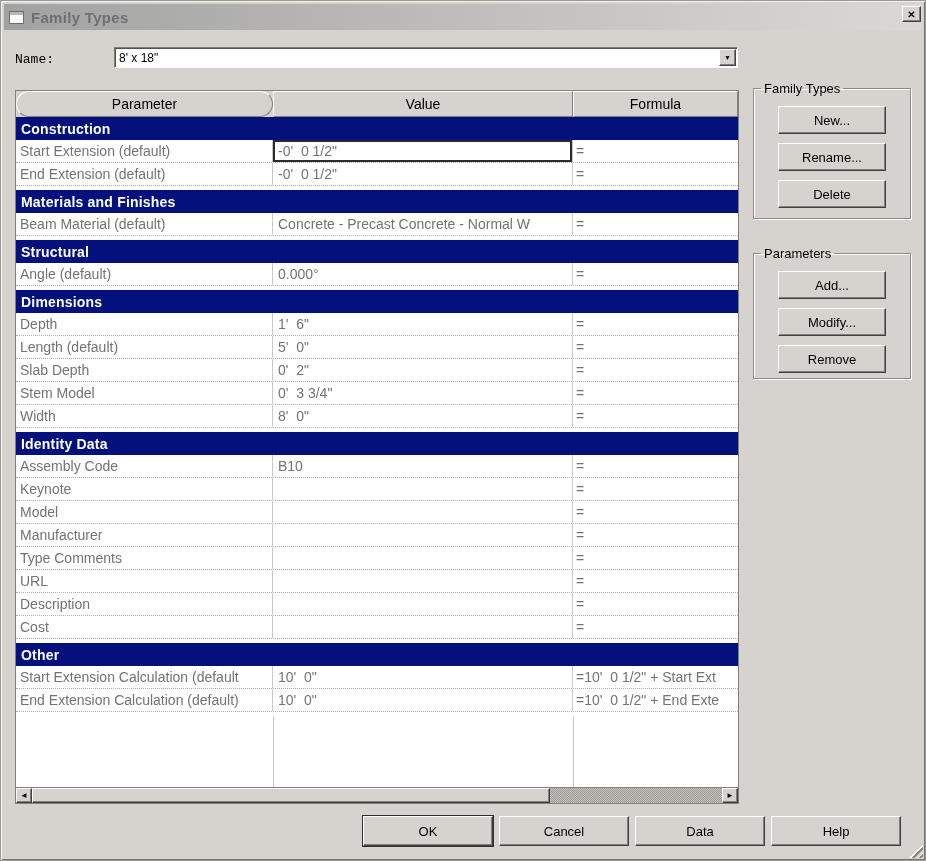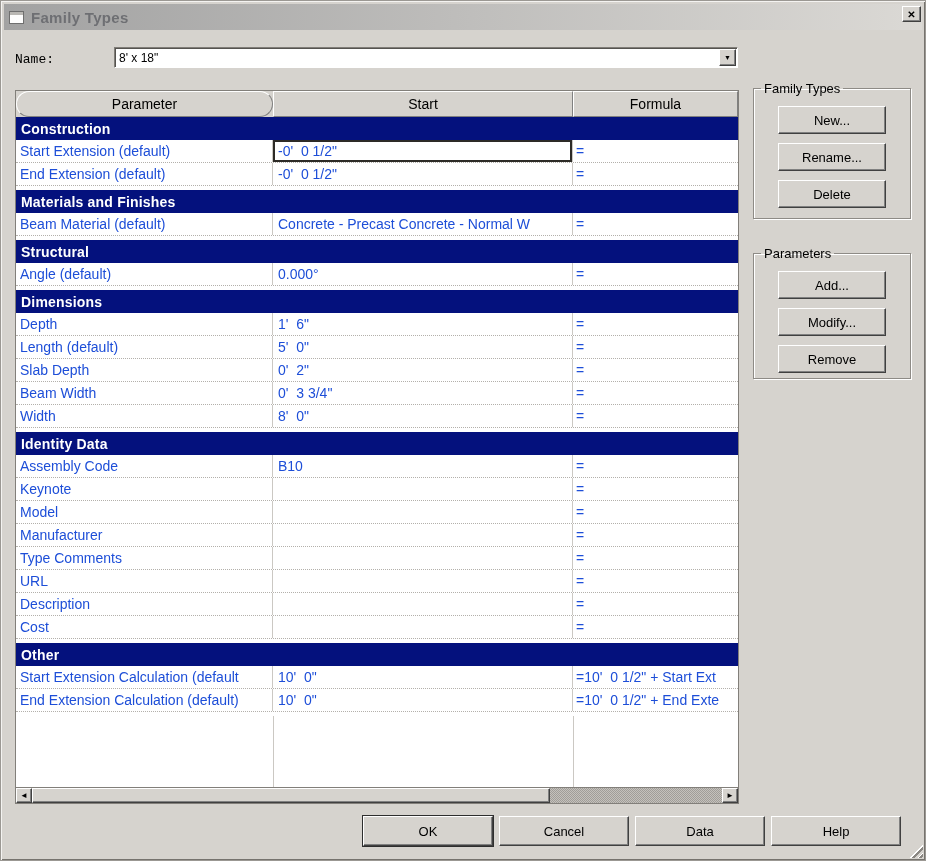--- a/index.html
+++ b/index.html
@@ -60,21 +60,21 @@
   .vline { position:absolute; top:0; bottom:0; width:1px; background:#cbc8c3; z-index:0; }
   .section-row {
     position:relative; z-index:1; height:23px; background:#04117d; color:#fff;
     font-weight:bold; font-size:14px; display:flex; align-items:center; padding-left:5px;
     letter-spacing:.2px;
   }
   .data-row {
     position:relative; z-index:1; display:flex; height:23px; background:#fff;
     border-bottom:1px dotted #b3b0ab;
   }
-  .cell { display:flex; align-items:center; font-size:14px; color:#1d4ed8; white-space:pre; overflow:hidden; }
+  .cell { display:flex; align-items:center; font-size:14px; color:#737373; white-space:pre; overflow:hidden; }
   .cell.parameter { width:257px; padding-left:4px; border-right:1px solid #cbc8c3; }
   .cell.value { width:300px; padding-left:5px; border-right:1px solid #cbc8c3; }
   .cell.formula { flex:1; padding-left:3px; }
   .cell.selected { box-shadow:inset 0 0 0 2px #2d2b27; }
   .section-spacer { position:relative; z-index:1; height:4px; background:#fff; }
   
   .hscroll { display:flex; height:16px; border-top:1px solid #827f7a;
     background-image:conic-gradient(#c4c1bc 25%, #a09d98 0 50%, #c4c1bc 0 75%, #a09d98 0);
     background-size:2px 2px;
   }
@@ -132,21 +132,21 @@
 
   <span class="name-label">Name:</span>
   <div class="combobox">
     <span class="combo-value">8' x 18"</span>
     <span class="combo-arrow">▼</span>
   </div>
 
   <div class="param-table">
     <div class="table-header">
       <div class="th parameter">Parameter</div>
-      <div class="th value">Start</div>
+      <div class="th value">Value</div>
       <div class="th formula">Formula</div>
     </div>
     <div class="table-body" id="table-body">
       <div class="vline" style="left:257px;"></div>
       <div class="vline" style="left:557px;"></div>
     <div class="section-row">Construction</div>
         <div class="data-row">
           <div class="cell parameter">Start Extension (default)</div>
           <div class="cell value selected">-0'  0 1/2"</div>
           <div class="cell formula">=</div>
@@ -181,21 +181,21 @@
           <div class="cell parameter">Length (default)</div>
           <div class="cell value">5'  0"</div>
           <div class="cell formula">=</div>
         </div>
         <div class="data-row">
           <div class="cell parameter">Slab Depth</div>
           <div class="cell value">0'  2"</div>
           <div class="cell formula">=</div>
         </div>
         <div class="data-row">
-          <div class="cell parameter">Beam Width</div>
+          <div class="cell parameter">Stem Model</div>
           <div class="cell value">0'  3 3/4"</div>
           <div class="cell formula">=</div>
         </div>
         <div class="data-row">
           <div class="cell parameter">Width</div>
           <div class="cell value">8'  0"</div>
           <div class="cell formula">=</div>
         </div>
         <div class="section-spacer"></div>
         <div class="section-row">Identity Data</div>

